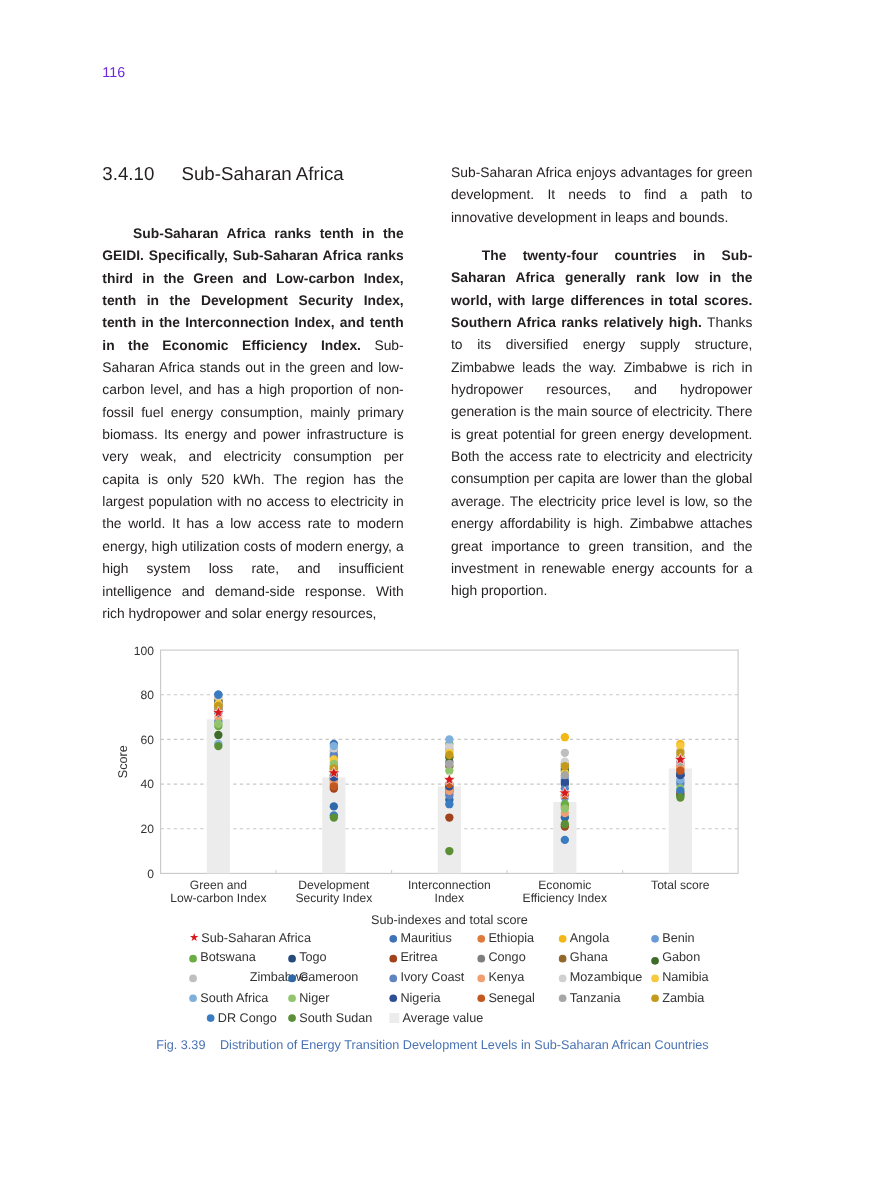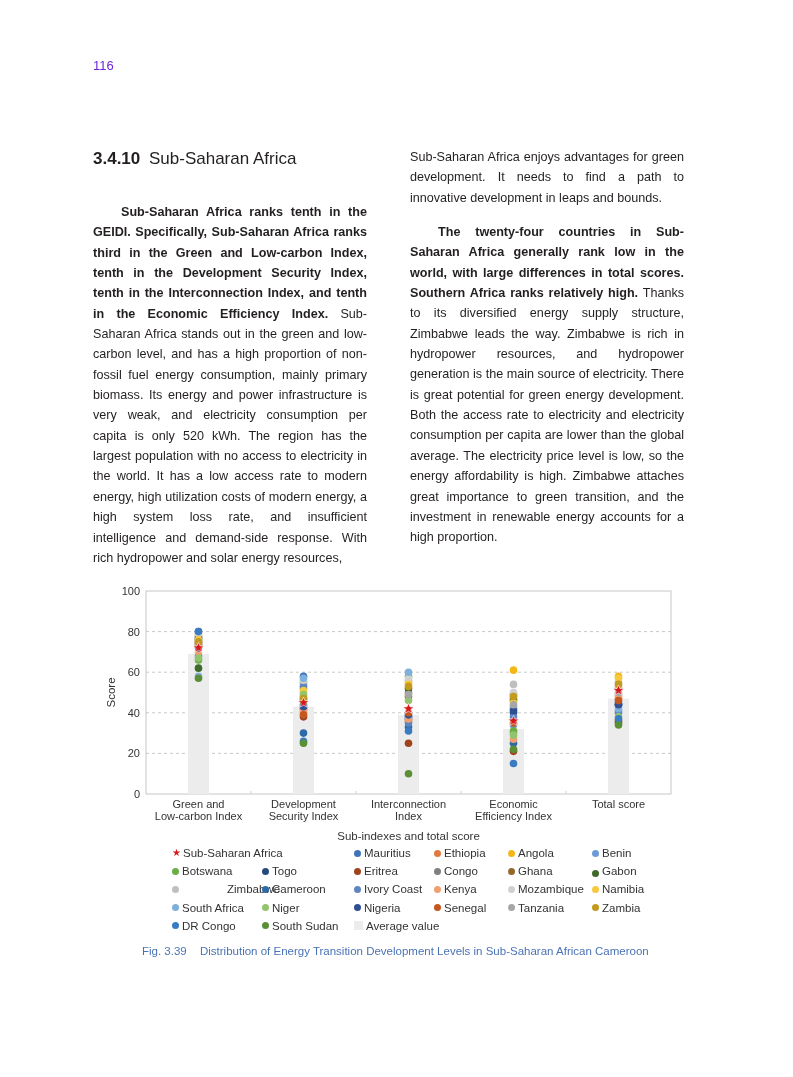--- a/index.html
+++ b/index.html
@@ -1,19 +1,19 @@
 <!DOCTYPE html>
 <html><head>
 <meta charset="utf-8">
 <style>
   html, body { margin: 0; padding: 0; background: #ffffff; }
   body { width: 793px; height: 1077px; position: relative; overflow: hidden; font-family: "Liberation Sans", sans-serif; color: #231f20; }
   .page-number { position: absolute; left: 93px; top: 58px; font-size: 13px; color: #6d28d9; }
   .section-heading { position: absolute; left: 93px; top: 149px; font-size: 17px; color: #231f20; white-space: nowrap; }
-  .section-heading .num { margin-right: 4px; font-weight: bold; }
+  .section-heading .num { margin-right: 20px; }
   .col { position: absolute; width: 274px; font-size: 12.6px; line-height: 20.35px; text-align: justify; color: #231f20; }
   .col-left { left: 93px; top: 188px; }
   .col-right { left: 410px; top: 147px; }
   .col p { margin: 0; }
   .col p.indent { text-indent: 28px; margin-top: 14px; }
   .col .b { font-weight: bold; }
   .chart { position: absolute; left: 100px; top: 580px; width: 600px; height: 360px; }
   .chart svg { position: absolute; left: 0; top: 0; overflow: visible; }
   .legend { position: absolute; left: 172px; top: 847px; width: 520px; font-size: 11.5px; color: #333; }
   .legend-item { position: absolute; white-space: nowrap; display: flex; align-items: center; }
@@ -289,30 +289,30 @@
       <span>Senegal</span>
     </div>
     <div class="legend-item" style="left: 336px; top: 54.6px;">
       <span class="legend-dot" style="background: rgb(166, 166, 166);"></span>
       <span>Tanzania</span>
     </div>
     <div class="legend-item" style="left: 420px; top: 54.6px;">
       <span class="legend-dot" style="background: rgb(195, 154, 28);"></span>
       <span>Zambia</span>
     </div>
-    <div class="legend-item" style="left: 0px; top: 72.8px;">
+    <div class="legend-item" style="left: 16px; top: 72.8px;">
       <span class="legend-dot" style="background: rgb(58, 124, 193);"></span>
       <span>DR Congo</span>
     </div>
     <div class="legend-item" style="left: 90px; top: 72.8px;">
       <span class="legend-dot" style="background: rgb(90, 143, 54);"></span>
       <span>South Sudan</span>
     </div>
     <div class="legend-item" style="left: 182px; top: 72.8px;">
       <span class="legend-sq" style="background: rgb(236, 236, 236);"></span>
       <span>Average value</span>
     </div>
   </div>
 
 <div class="fig-caption">
   <span class="fig-num">Fig. 3.39</span>
-  <span>Distribution of Energy Transition Development Levels in Sub-Saharan African Cameroon</span>
+  <span>Distribution of Energy Transition Development Levels in Sub-Saharan African Countries</span>
 </div>
 
 </body></html>

